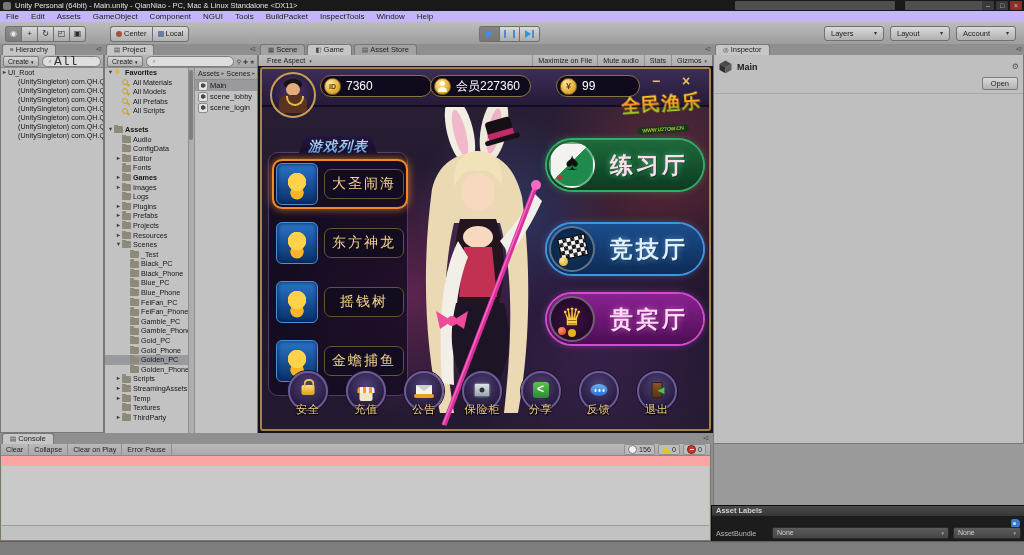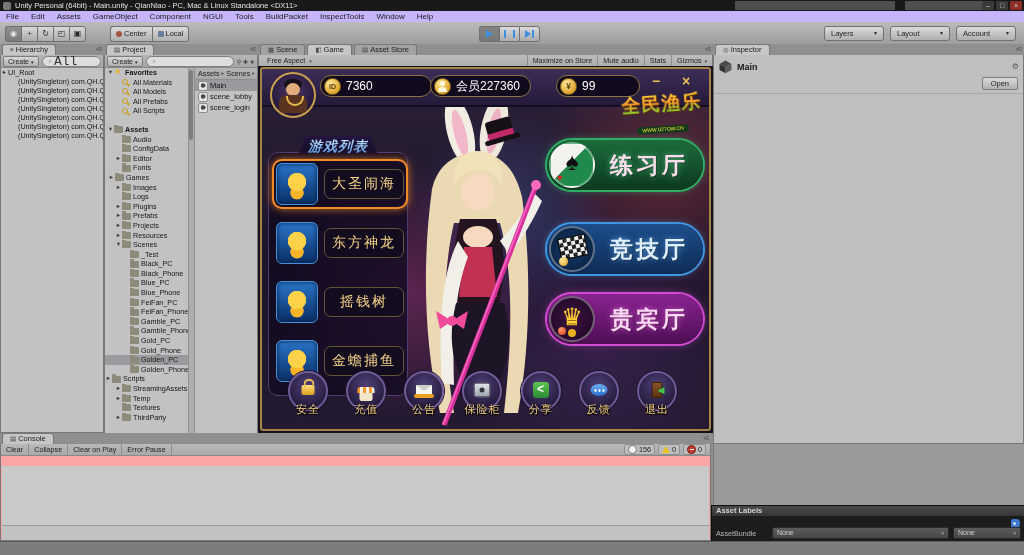--- a/index.html
+++ b/index.html
@@ -464,21 +464,21 @@
           <div class="trow arrow-right icon-folder" style="padding-left: 10px;">
             <span class="tw"></span>
             <span class="ticon"></span>
             <span>Editor</span>
           </div>
           <div class="trow icon-folder" style="padding-left: 10px;">
             <span class="tw"></span>
             <span class="ticon"></span>
             <span>Fonts</span>
           </div>
-          <div class="trow arrow-right icon-folder" style="padding-left: 3px;">
+          <div class="trow arrow-right icon-folder" style="padding-left: 10px; font-weight: bold;">
             <span class="tw"></span>
             <span class="ticon"></span>
             <span>Games</span>
           </div>
           <div class="trow arrow-right icon-folder" style="padding-left: 10px;">
             <span class="tw"></span>
             <span class="ticon"></span>
             <span>Images</span>
           </div>
           <div class="trow icon-folder" style="padding-left: 10px;">
@@ -569,21 +569,21 @@
           <div class="trow selected icon-folder" style="padding-left: 18px;">
             <span class="tw"></span>
             <span class="ticon"></span>
             <span>Golden_PC</span>
           </div>
           <div class="trow icon-folder" style="padding-left: 18px;">
             <span class="tw"></span>
             <span class="ticon"></span>
             <span>Golden_Phone</span>
           </div>
-          <div class="trow arrow-right icon-folder" style="padding-left: 0;">
+          <div class="trow arrow-right icon-folder" style="padding-left: 10px;">
             <span class="tw"></span>
             <span class="ticon"></span>
             <span>Scripts</span>
           </div>
           <div class="trow arrow-right icon-folder" style="padding-left: 10px;">
             <span class="tw"></span>
             <span class="ticon"></span>
             <span>StreamingAssets</span>
           </div>
           <div class="trow arrow-right icon-folder" style="padding-left: 10px;">
@@ -650,21 +650,21 @@
         </span>
       <span class="ptab">
           <span class="tico">▤</span>
           <span>Asset Store</span>
         </span>
       <span class="panelmenu">▪≡</span>
     </div>
     <div class="gv-ctrl">
       <span class="aspectbtn">Free Aspect</span>
       <span class="gv-right">
-        <span class="gvbtn">Maximize on Store</span>
+        <span class="gvbtn">Maximize on File</span>
         <span class="gvbtn">Mute audio</span>
         <span class="gvbtn">Stats</span>
         <span class="gvbtn dd">Gizmos</span>
       </span>
     </div>
 
     <div id="gamecontent">
       <div id="gframe">
 
         <svg id="chara" viewBox="0 0 196 348">

